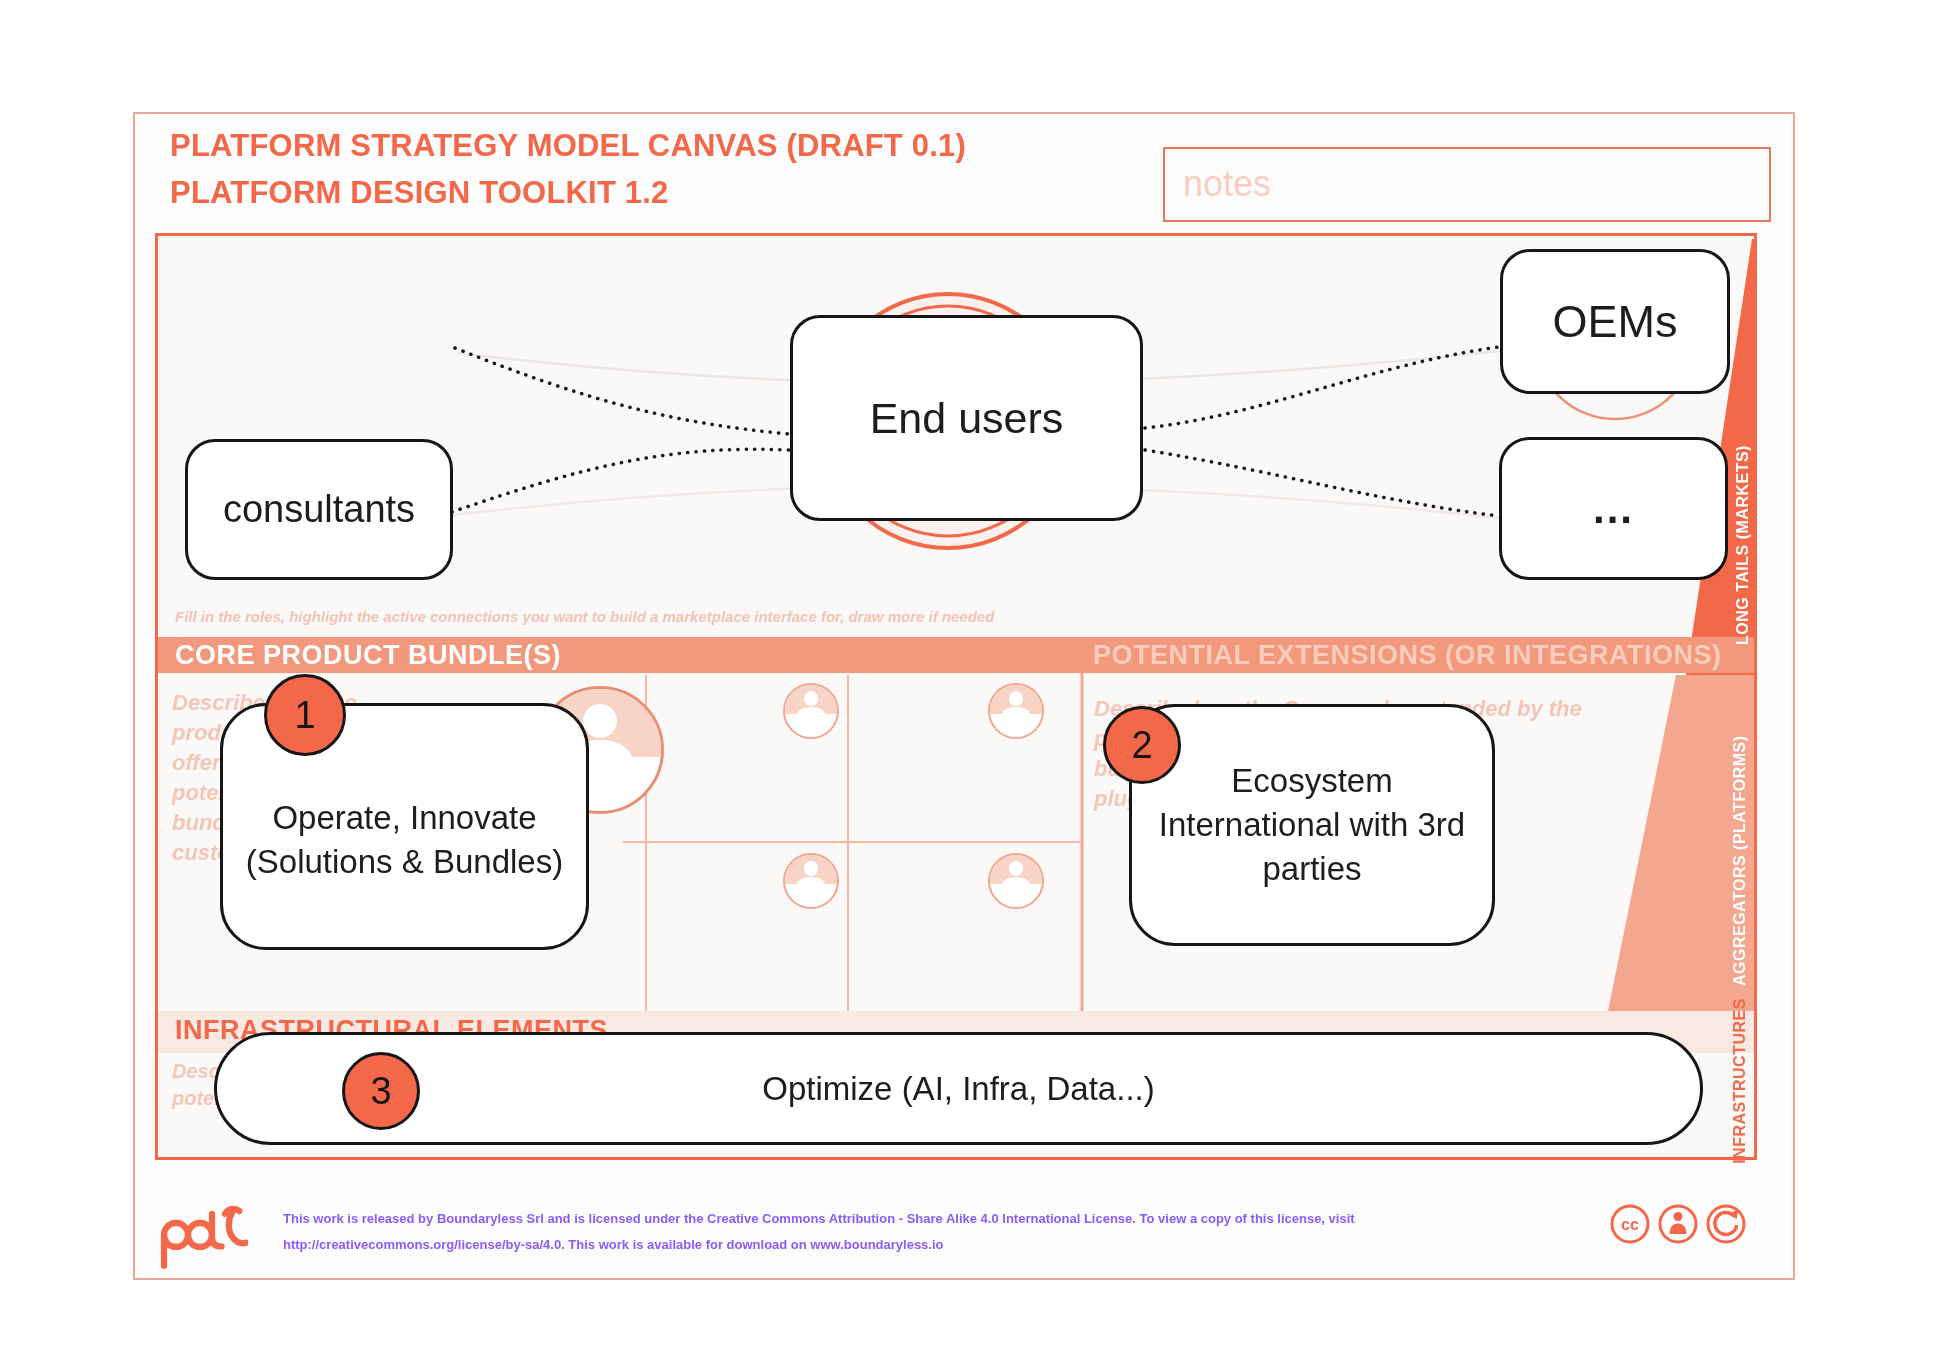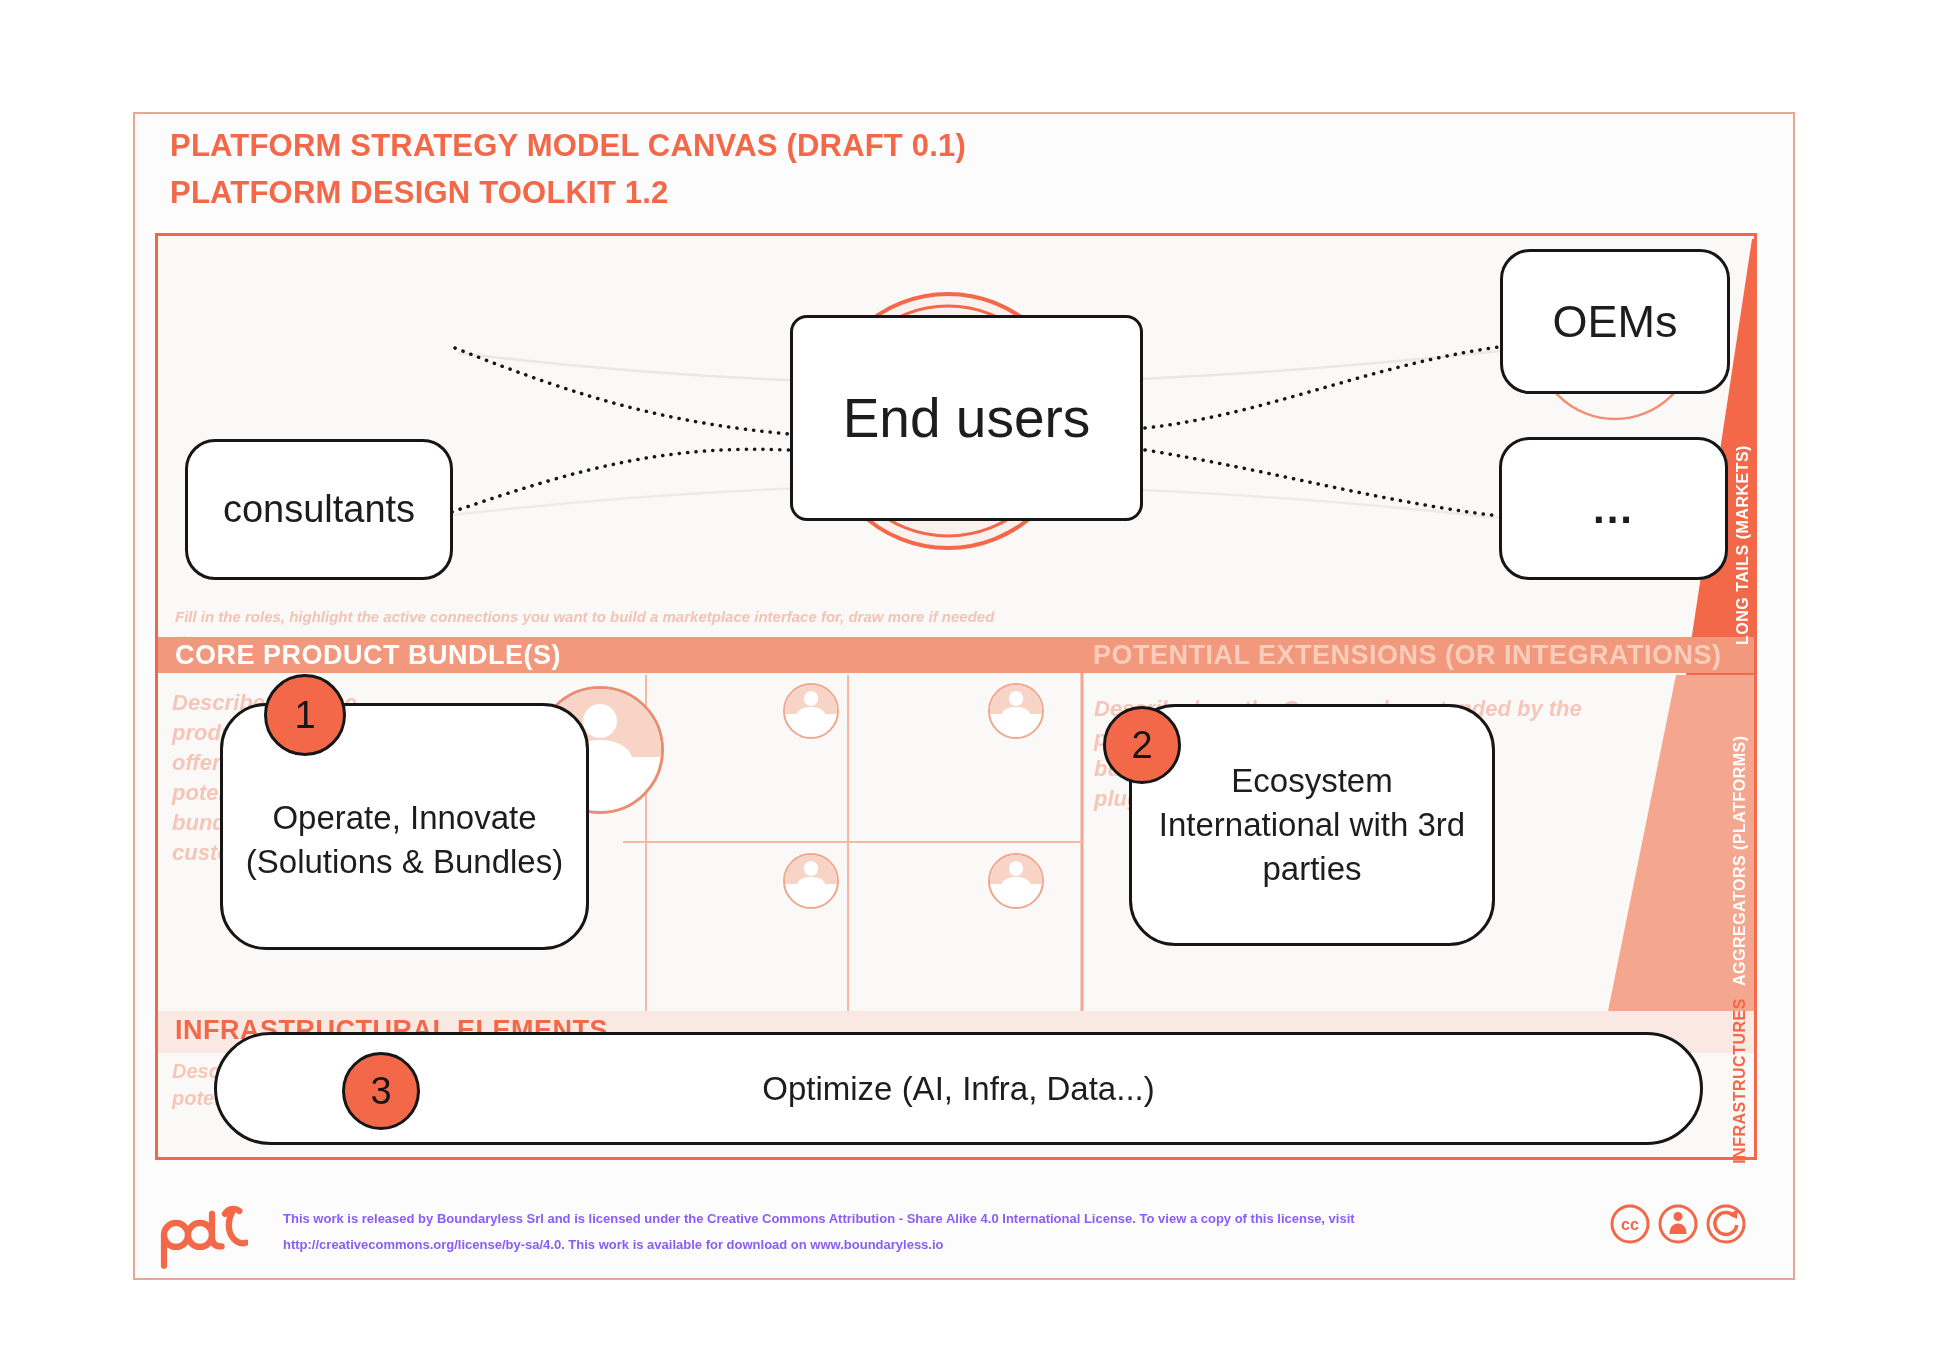--- a/index.html
+++ b/index.html
@@ -18,21 +18,21 @@
 
   
   .canvas{left:155px;top:233px;width:1602px;height:927px;border:3px solid #F26849;background:#FBF9F8;}
   .canvas svg.decor{position:absolute;left:0;top:0;width:1596px;height:921px;}
 
   
   .box{position:absolute;background:#fff;border:3.5px solid #161616;border-radius:30px;
        display:flex;align-items:center;justify-content:center;text-align:center;
        color:#1d1d1f;font-size:38px;}
   .box.big-r{border-radius:46px;font-size:33px;line-height:44px;}
-  .box.endusers{font-size:55px;border-radius:17px;}
+  .box.endusers{font-size:43px;}
   .box.oems{font-size:45px;}
   .box.more{font-size:42px;font-weight:bold;letter-spacing:2px;}
 
   .pill{position:absolute;left:56px;top:796px;width:1489px;height:113px;background:#fff;
         border:3.5px solid #161616;border-radius:58px;display:flex;align-items:center;
         justify-content:center;font-size:33px;color:#1d1d1f;}
 
   .step{position:absolute;border-radius:50%;background:#F26849;border:3px solid #161616;
         color:#161616;display:flex;align-items:center;justify-content:center;
         font-size:38px;}
@@ -79,20 +79,23 @@
 
 <div id="page">
 
   <div class="abs outer-frame"></div>
 
   <div class="abs title">
     <div>PLATFORM STRATEGY MODEL CANVAS (DRAFT 0.1)</div>
     <div>PLATFORM DESIGN TOOLKIT 1.2</div>
   </div>
 
+  <div class="abs notes-box">
+    <span>notes</span>
+  </div>
 
   <div class="abs canvas">
 
     <svg class="decor" viewBox="155 233 1596 921">
 
       <path d="M455,350 C800,392 1100,390 1497,348" stroke="#EBE7E5" stroke-width="2.5" fill="none"></path>
       <path d="M450,512 C800,472 1100,472 1497,515" stroke="#EFEAE8" stroke-width="2.5" fill="none"></path>
 
       <polygon points="1749,236 1751,236 1751,672 1683,672" fill="#F26849"></polygon>
       <polygon points="1673,672 1751,672 1751,1008 1605,1008" fill="#F4A78E"></polygon>

